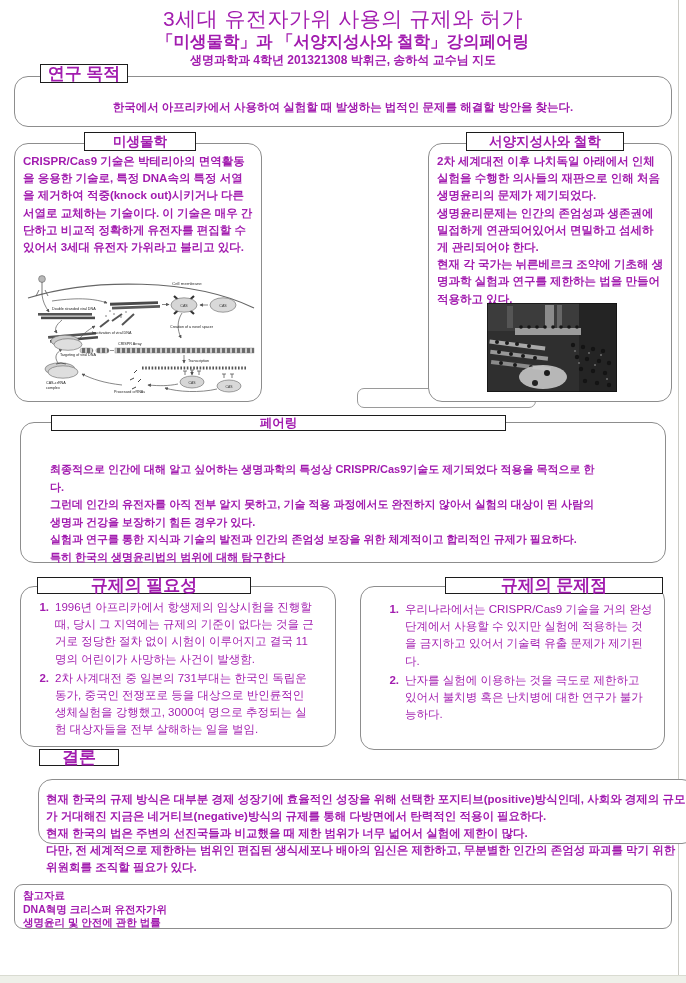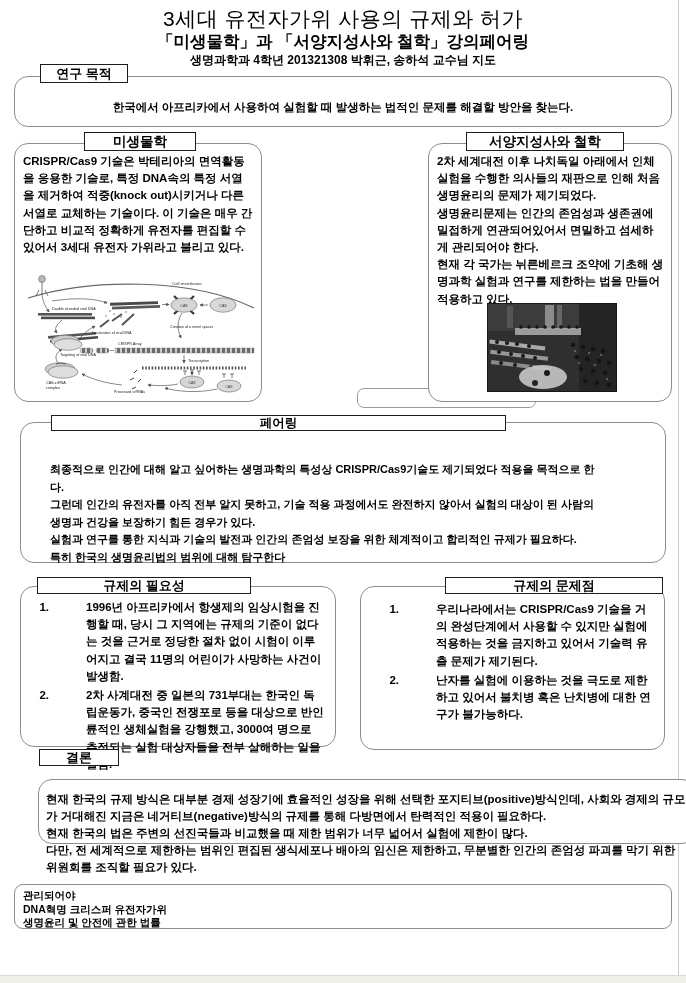--- a/index.html
+++ b/index.html
@@ -1,33 +1,33 @@
 <!DOCTYPE html>
 <html><head>
 <meta charset="utf-8">
 <style>
   html,body{margin:0;padding:0;background:#fff;}
   .page{position:relative;width:686px;height:983px;background:#ffffff;
-        font-family:"Liberation Sans",sans-serif;color:#000000;overflow:hidden;}
+        font-family:"Liberation Sans",sans-serif;color:#a21caf;overflow:hidden;}
   
   .panel{position:absolute;border:1.4px solid #8d8d8d;border-radius:14px;
          background:#fff;box-sizing:border-box;z-index:1;}
   
   .phead{position:absolute;background:#fff;border:1.8px solid #1c1c1c;
          box-sizing:border-box;z-index:3;text-align:center;
-         font-weight:bold;font-size:13px;display:flex;
+         font-weight:bold;font-size:17px;display:flex;
          align-items:center;justify-content:center;}
   .body-txt{font-size:11.5px;font-weight:bold;line-height:17.2px;
             white-space:pre-line;overflow-wrap:break-word;}
   .ttl{position:absolute;width:100%;text-align:center;}
   .num-item{display:flex;margin-bottom:2px;}
   .num{flex:none;width:18px;text-align:right;margin-right:6px;
        font-size:11.5px;font-weight:bold;line-height:17.2px;}
-  .itxt{font-size:11.5px;font-weight:bold;line-height:17.2px;
-        overflow-wrap:break-word;margin-left:31px;}
+  .itxt{font-size:11.5px;font-weight:normal;line-height:17.2px;
+        overflow-wrap:break-word;}
   .edge-line{position:absolute;left:678px;top:0;width:1px;height:975px;
              background:#ccccc6;z-index:0;}
   .bottom-strip{position:absolute;left:0;top:975px;width:686px;height:8px;
                 background:#eef0e9;border-top:1px solid #d9dbd1;z-index:0;}
   .empty-box{position:absolute;left:357px;top:388px;width:177px;height:18px;
              border:1px solid #9a9a9a;border-radius:7px;background:#fff;z-index:0;}
   svg text{font-family:"Liberation Sans",sans-serif;}
 </style>
 </head>
 <body>
@@ -270,19 +270,19 @@
 
   <div class="phead" style="left:39px;top:733px;width:80px;height:17px;margin-top:16px;">결론</div>
   <div class="panel" style="left:14px;top:779px;width:658px;height:65px;margin-left:24px;">
     <div class="body-txt" style="padding:11px 6px 0 7px;line-height:17px;">현재 한국의 규제 방식은 대부분 경제 성장기에 효율적인 성장을 위해 선택한 포지티브(positive)방식인데, 사회와 경제의 규모가 거대해진 지금은 네거티브(negative)방식의 규제를 통해 다방면에서 탄력적인 적용이 필요하다.
 현재 한국의 법은 주변의 선진국들과 비교했을 때 제한 범위가 너무 넓어서 실험에 제한이 많다.
 다만, 전 세계적으로 제한하는 범위인 편집된 생식세포나 배아의 임신은 제한하고, 무분별한 인간의 존엄성 파괴를 막기 위한 위원회를 조직할 필요가 있다.</div>
   </div>
 
   <div class="panel" style="left:14px;top:884px;width:658px;height:45px;border-radius:9px;">
     <div style="padding:4px 8px 0 8px;font-size:10.5px;font-weight:bold;line-height:13.5px;">
-      <div>관리되어야</div>
+      <div>참고자료</div>
       <div>DNA혁명 크리스퍼 유전자가위</div>
       <div>생명윤리 및 안전에 관한 법률</div>
     </div>
   </div>
 
 </div>
 
 </body></html>

